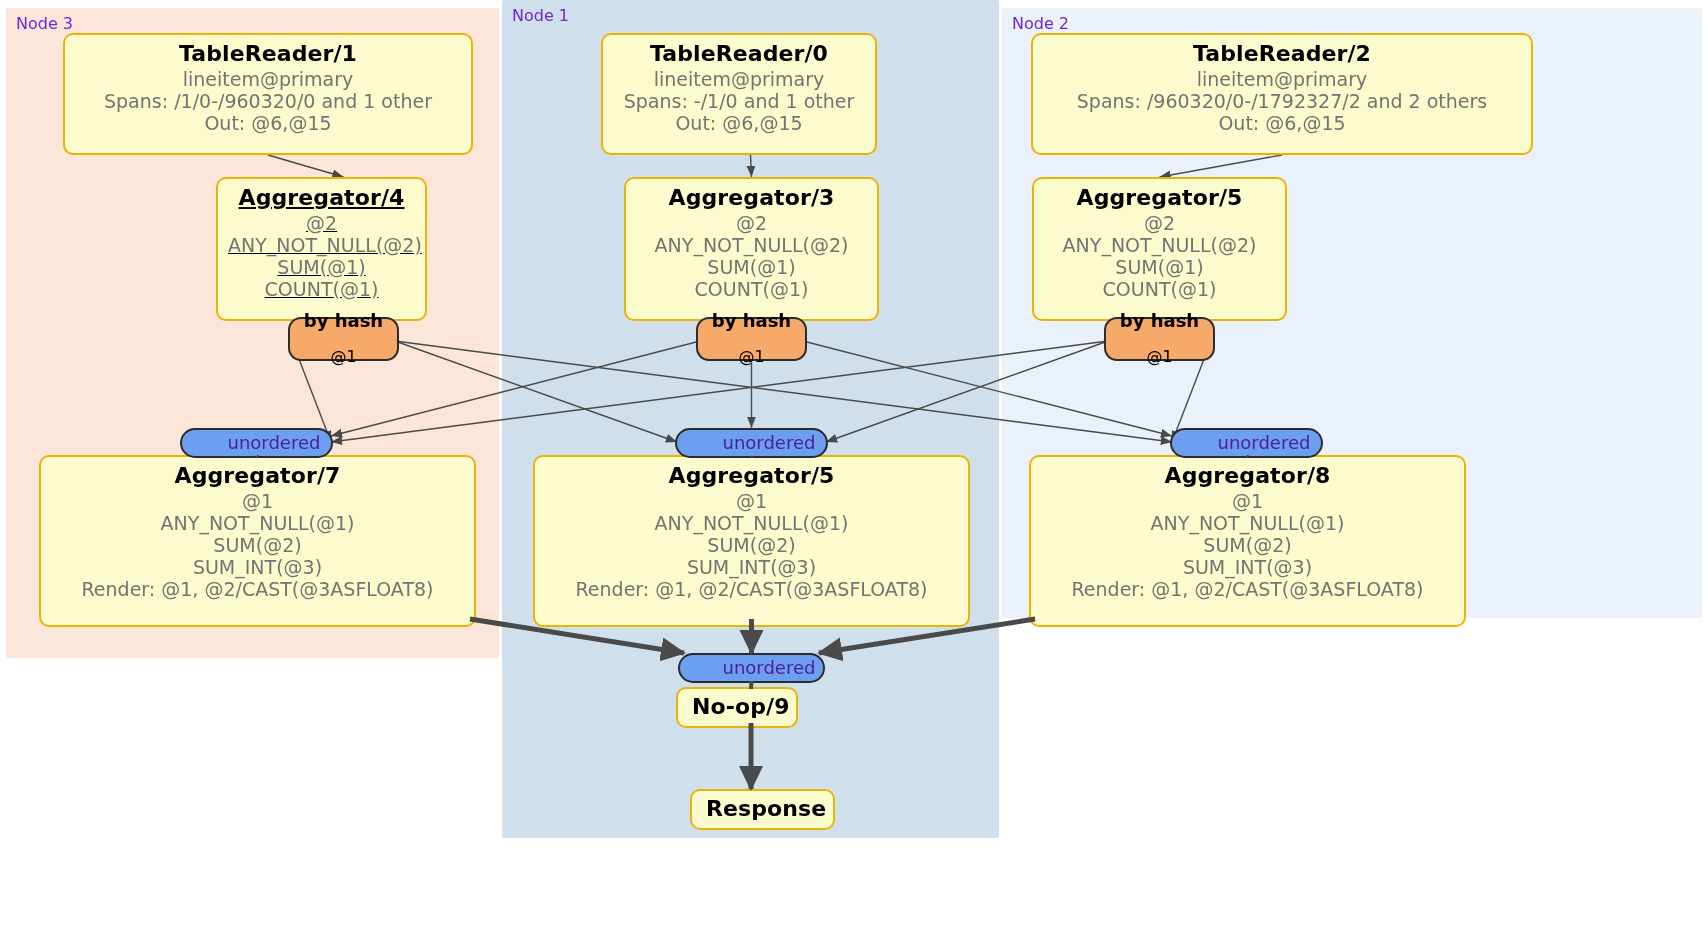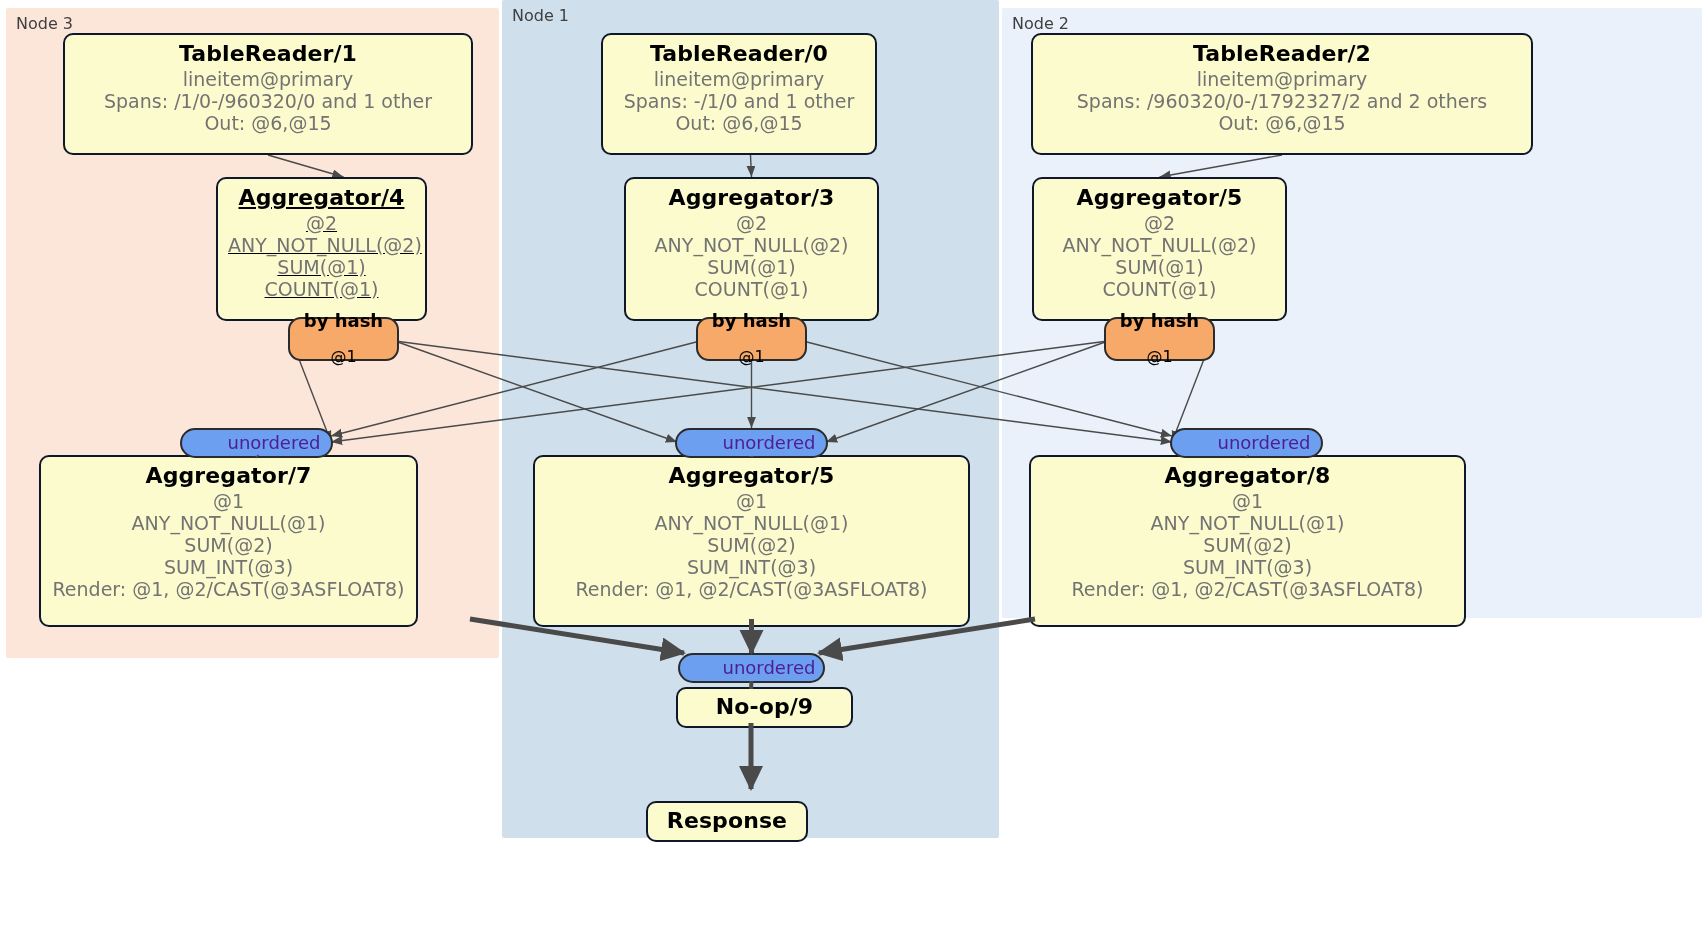--- a/index.html
+++ b/index.html
@@ -20,30 +20,30 @@
   
   .region {
     position: absolute;
     border-radius: 2px;
   }
   .region-label {
     position: absolute;
     top: 6px;
     left: 10px;
     font-size: 16px;
-    color: #404040;
+    color: #6d28d9;
     font-family: "DejaVu Sans", "Liberation Sans", sans-serif;
     white-space: nowrap;
   }
 
   
   .proc {
     position: absolute;
     background: #fbfbcd;
-    border: 2px solid #0f172a;
+    border: 2px solid #eab308;
     border-radius: 10px;
     text-align: center;
     padding: 6px 10px 8px 10px;
     line-height: 1.16;
     z-index: 6;
   }
   .proc .title {
     font-weight: bold;
     font-size: 22px;
     color: #000;
@@ -191,21 +191,21 @@
         <div class="line">SUM(@1)</div>
         <div class="line">COUNT(@1)</div>
       </div>
       <div class="proc" style="left: 1032px; top: 177px; width: 255px; min-height: 144px;">
         <div class="title">Aggregator/5</div>
         <div class="line">@2</div>
         <div class="line">ANY_NOT_NULL(@2)</div>
         <div class="line">SUM(@1)</div>
         <div class="line">COUNT(@1)</div>
       </div>
-      <div class="proc" style="left: 39px; top: 455px; width: 379px; min-height: 172px;">
+      <div class="proc" style="left: 39px; top: 455px; width: 437px; min-height: 172px;">
         <div class="title">Aggregator/7</div>
         <div class="line">@1</div>
         <div class="line">ANY_NOT_NULL(@1)</div>
         <div class="line">SUM(@2)</div>
         <div class="line">SUM_INT(@3)</div>
         <div class="line">Render: @1, @2/CAST(@3ASFLOAT8)</div>
       </div>
       <div class="proc" style="left: 533px; top: 455px; width: 437px; min-height: 172px;">
         <div class="title">Aggregator/5</div>
         <div class="line">@1</div>
@@ -215,24 +215,24 @@
         <div class="line">Render: @1, @2/CAST(@3ASFLOAT8)</div>
       </div>
       <div class="proc" style="left: 1029px; top: 455px; width: 437px; min-height: 172px;">
         <div class="title">Aggregator/8</div>
         <div class="line">@1</div>
         <div class="line">ANY_NOT_NULL(@1)</div>
         <div class="line">SUM(@2)</div>
         <div class="line">SUM_INT(@3)</div>
         <div class="line">Render: @1, @2/CAST(@3ASFLOAT8)</div>
       </div>
-      <div class="proc compact" style="left: 676px; top: 687px; width: 177px; min-height: 36px;">
+      <div class="proc compact" style="left: 676px; top: 687px; width: 122px; min-height: 36px;">
         <div class="title">No-op/9</div>
       </div>
-      <div class="proc compact" style="left: 646px; top: 789px; width: 162px; min-height: 36px; margin-top: 12px;">
+      <div class="proc compact" style="left: 690px; top: 789px; width: 145px; min-height: 36px;">
         <div class="title">Response</div>
       </div>
       <div class="pill hash" style="left: 288px; top: 317px; width: 111px; height: 44px;">
         <div class="lbl">by hash</div>
         <div class="sub">@1</div>
       </div>
       <div class="pill hash" style="left: 696px; top: 317px; width: 111px; height: 44px;">
         <div class="lbl">by hash</div>
         <div class="sub">@1</div>
       </div>

